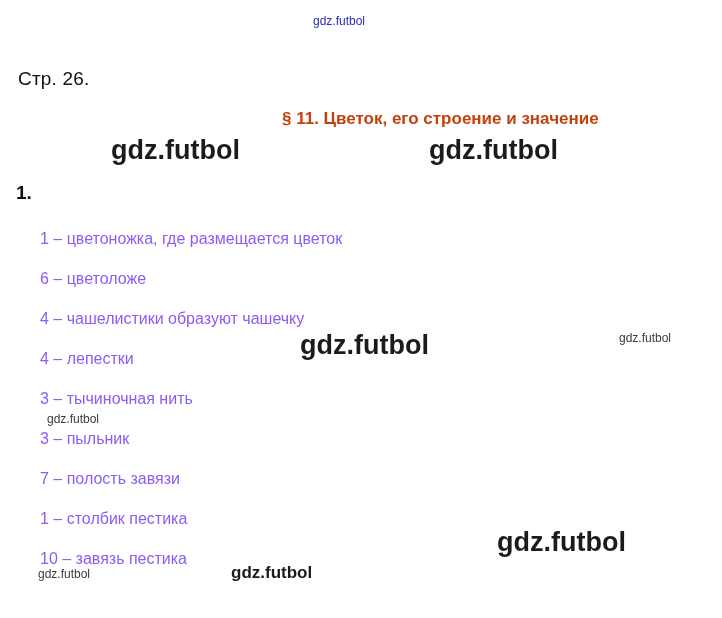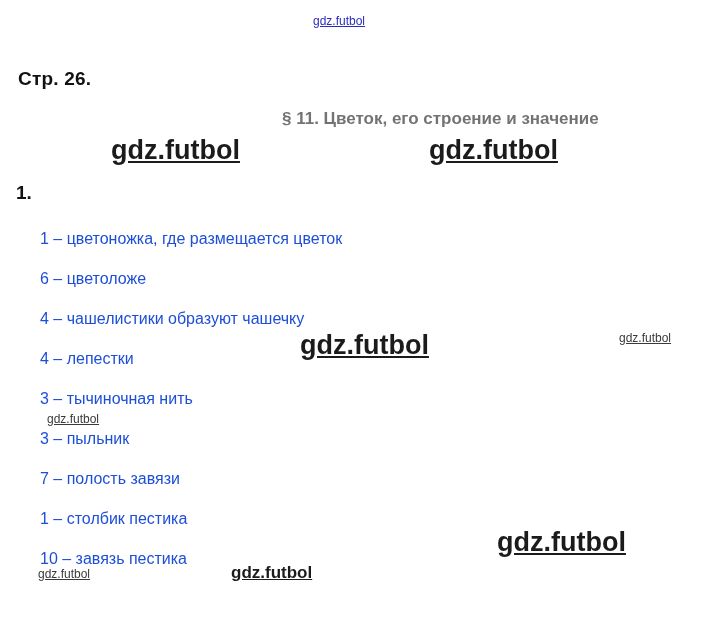--- a/index.html
+++ b/index.html
@@ -18,64 +18,63 @@
   .page {
     position: relative;
     width: 722px;
     height: 618px;
   }
   .page-number {
     position: absolute;
     left: 18px;
     top: 68px;
     font-size: 19px;
-    font-weight: bold;
+    font-weight: normal;
     color: #111111;
     letter-spacing: 0.2px;
   }
   .section-title {
     position: absolute;
     left: 282px;
     top: 109px;
     font-size: 17px;
     font-weight: bold;
-    color: #737373;
+    color: #c2410c;
     white-space: nowrap;
   }
   .task-number {
     position: absolute;
     left: 16px;
     top: 182px;
     font-size: 19px;
     font-weight: bold;
     color: #111111;
   }
   .answer-list {
     position: absolute;
     left: 40px;
     top: 228px;
     width: 640px;
   }
   .answer-item {
     font-size: 16px;
-    color: #1d4ed8;
+    color: #8b5cf6;
     height: 40px;
     line-height: 22px;
     white-space: nowrap;
   }
   
   .wm {
     position: absolute;
     font-family: "Liberation Sans", sans-serif;
     font-weight: bold;
     color: #1b1b1b;
     pointer-events: none;
     user-select: none;
     white-space: nowrap;
-    text-decoration: underline;
   }
   .wm-top {
     left: 313px;
     top: 14px;
     font-size: 12px;
     font-weight: normal;
     color: #2b2bc0;
   }
   .wm-a {
     left: 111px;

